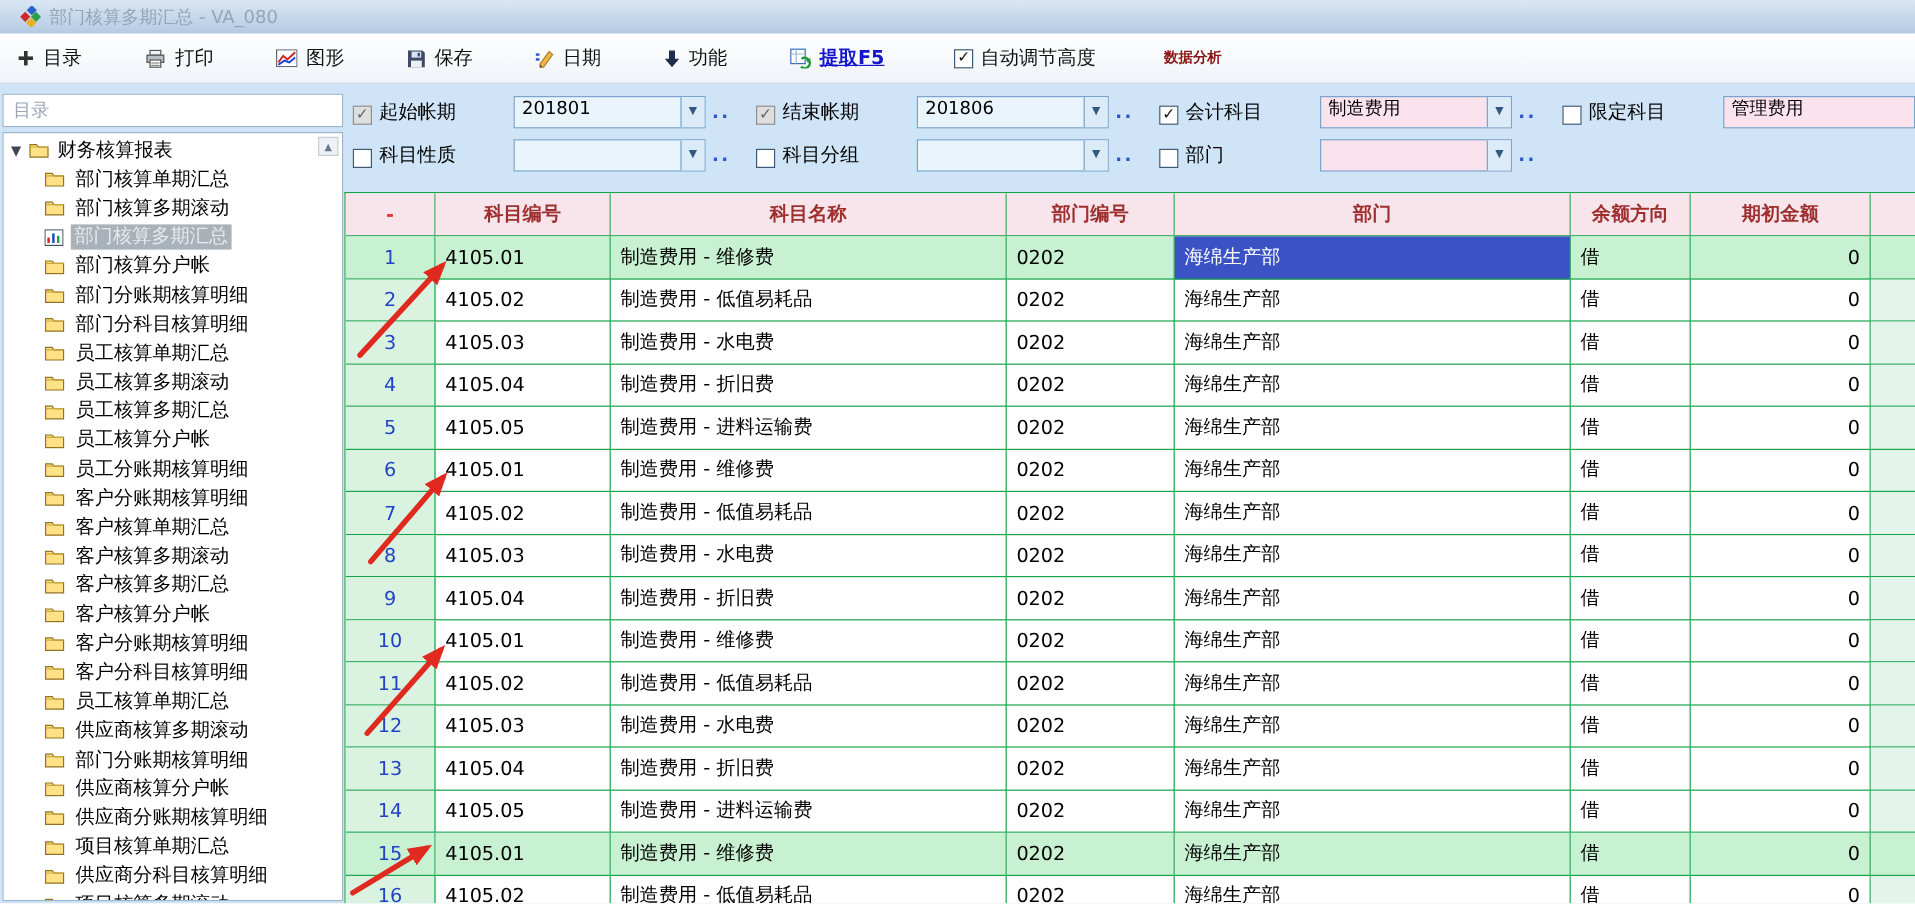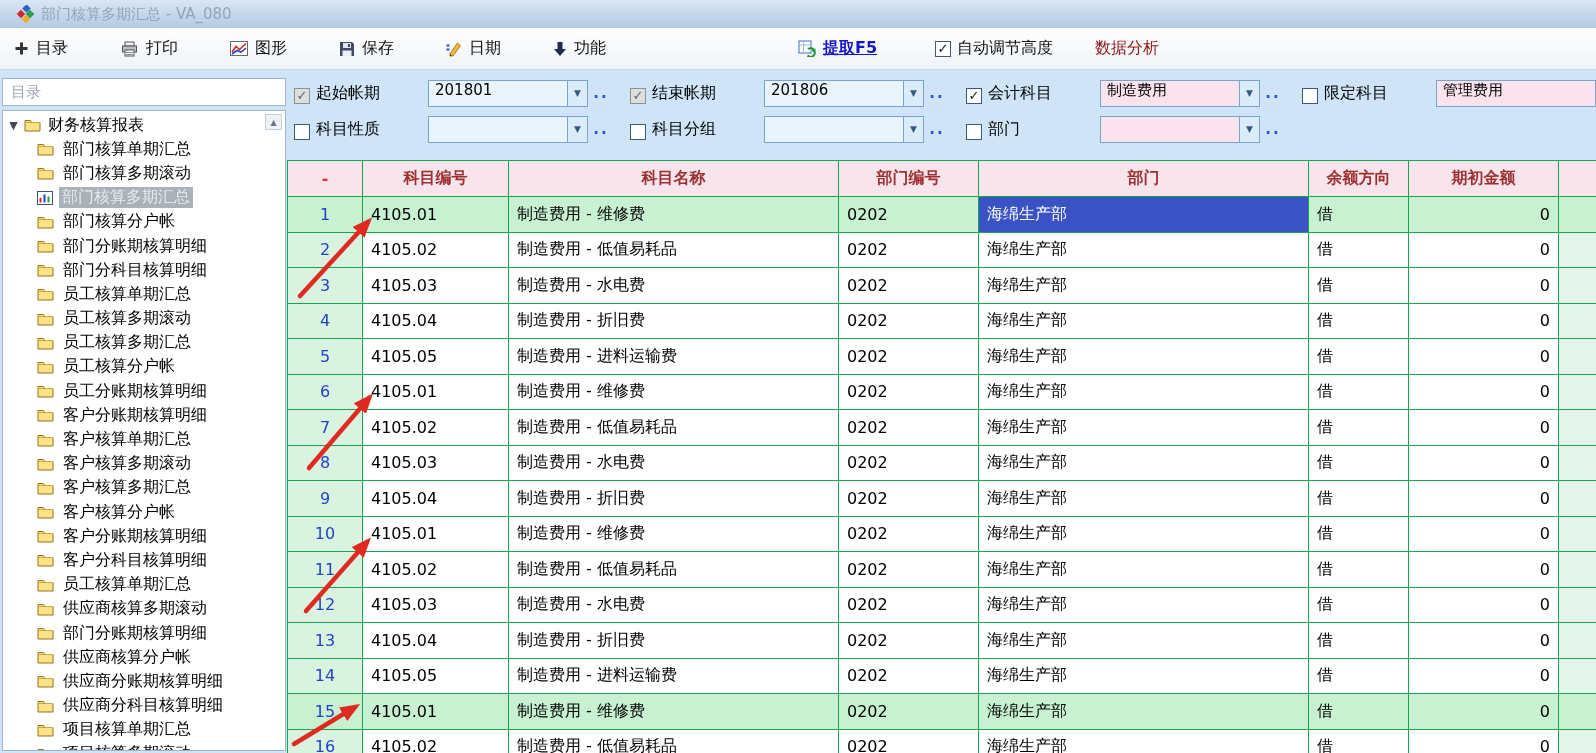--- a/index.html
+++ b/index.html
@@ -11,24 +11,24 @@
     background:linear-gradient(180deg,#dae6f4,#b4cae3);display:flex;align-items:center;gap:7px;padding-left:16px;}
   .title-text{font-size:15px;color:#93a5b9;}
 
   
   .toolbar{position:absolute;left:0;top:28px;width:100%;height:42px;box-sizing:border-box;
     background:linear-gradient(#ffffff,#eff3f8);border-bottom:1px solid #ccd9e6;
     display:flex;align-items:center;padding:0 14px;}
   #tb-main{display:flex;align-items:center;}
   .tb-btn{display:flex;align-items:center;gap:7px;font-size:16px;color:#111;margin-right:52px;cursor:default;}
   .tb-btn .icon svg,.icon svg{display:block;}
-  .tb-extract{display:flex;align-items:center;gap:6px;margin-left:140px;margin-right:58px;}
+  .tb-extract{display:flex;align-items:center;gap:6px;margin-right:58px;}
   .extract-label{font-size:16px;font-weight:bold;color:#1515cc;text-decoration:underline;}
   .tb-check{display:flex;align-items:center;gap:6px;font-size:16px;color:#111;margin-right:42px;}
-  .tb-analysis{font-size:16px;font-weight:normal;color:#8b1515;}
+  .tb-analysis{font-size:12px;font-weight:bold;color:#8b1515;margin-left:15px;}
 
   
   .cb{width:16px;height:16px;box-sizing:border-box;border:1px solid #3c5a78;background:#fff;
       display:inline-flex;align-items:center;justify-content:center;font-size:13px;color:#111;flex:none;}
   .cb.checked::after{content:"✓";font-weight:bold;line-height:1;}
   .cb.disabled{border-color:#8f8f8f;background:#dedede;color:#666;}
 
   
   .filterzone{position:absolute;left:0;top:70px;width:100%;height:90px;background:#cfe5f7;}
   .catalog-header{position:absolute;left:2px;top:78px;width:284px;height:28px;box-sizing:border-box;
@@ -494,30 +494,30 @@
           </span>
     <span class="tlabel">供应商分账期核算明细</span>
   </div>
         <div class="titem child">
     <span class="icon ticon">
             <svg width="17" height="14" viewBox="0 0 17 14">
               <path d="M1,2.5 h5.5 l1.5,2 H16 V13 H1 z" fill="#ffe285" stroke="#93731f"></path>
               <path d="M1,4.5 H16" stroke="#c9a93f"></path>
             </svg>
           </span>
+    <span class="tlabel">项目核算单期汇总</span>
+  </div>
+        <div class="titem child">
+    <span class="icon ticon">
+            <svg width="17" height="14" viewBox="0 0 17 14">
+              <path d="M1,2.5 h5.5 l1.5,2 H16 V13 H1 z" fill="#ffe285" stroke="#93731f"></path>
+              <path d="M1,4.5 H16" stroke="#c9a93f"></path>
+            </svg>
+          </span>
     <span class="tlabel">供应商分科目核算明细</span>
-  </div>
-        <div class="titem child">
-    <span class="icon ticon">
-            <svg width="17" height="14" viewBox="0 0 17 14">
-              <path d="M1,2.5 h5.5 l1.5,2 H16 V13 H1 z" fill="#ffe285" stroke="#93731f"></path>
-              <path d="M1,4.5 H16" stroke="#c9a93f"></path>
-            </svg>
-          </span>
-    <span class="tlabel">项目核算单期汇总</span>
   </div>
         <div class="titem child">
     <span class="icon ticon">
             <svg width="17" height="14" viewBox="0 0 17 14">
               <path d="M1,2.5 h5.5 l1.5,2 H16 V13 H1 z" fill="#ffe285" stroke="#93731f"></path>
               <path d="M1,4.5 H16" stroke="#c9a93f"></path>
             </svg>
           </span>
     <span class="tlabel">项目核算多期滚动</span>
   </div>

